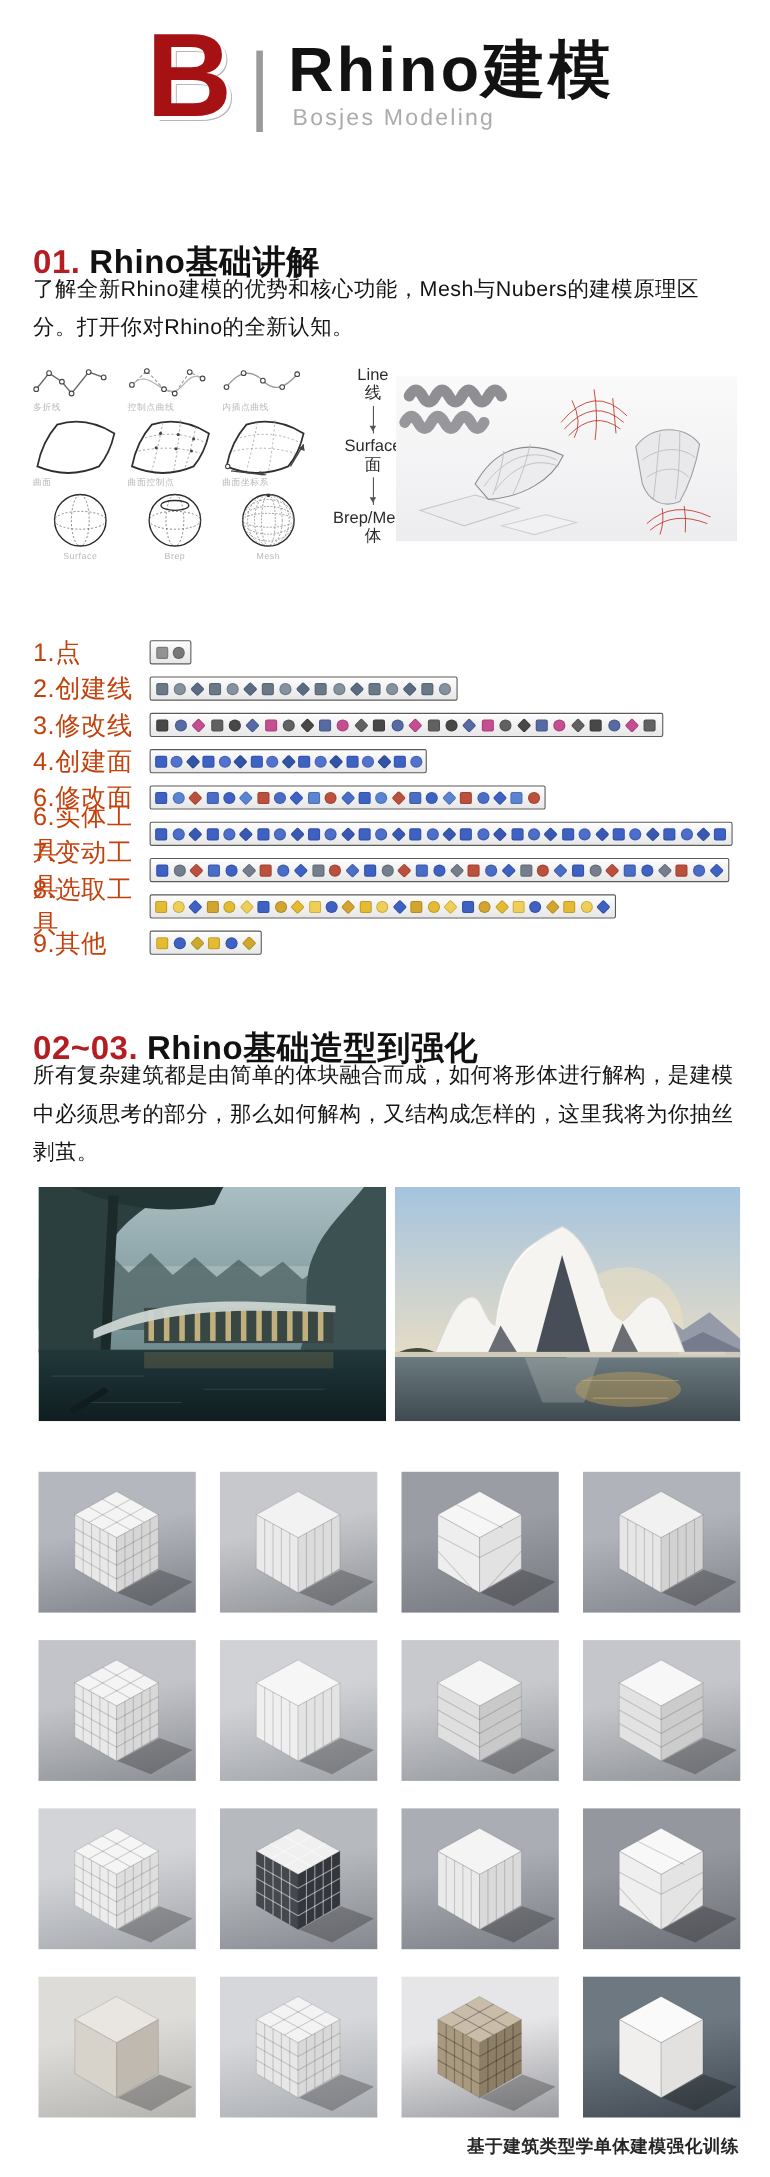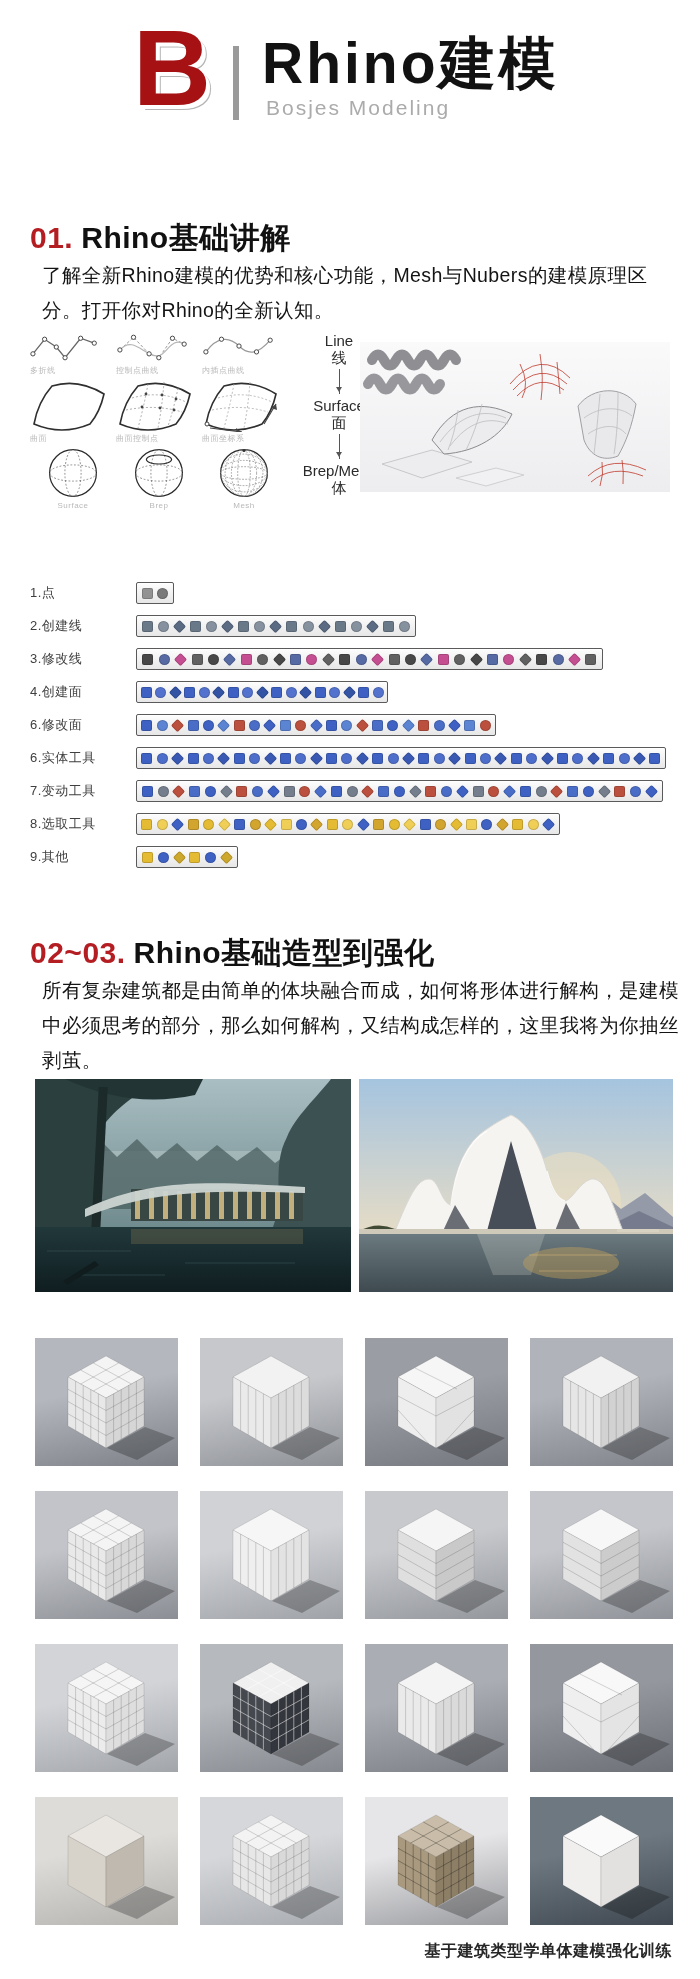--- a/index.html
+++ b/index.html
@@ -12,21 +12,21 @@
            text-shadow:4px 4px 0 #ffffff,5px 5px 0 #b5b5b5;}
   .brand-bar{position:absolute;left:233px;top:46px;width:6px;height:74px;background:#9a9a9a;}
   .brand-title{position:absolute;left:262px;top:26px;font-size:57px;font-weight:800;
                letter-spacing:3px;color:#121212;}
   .brand-sub{position:absolute;left:266px;top:96px;font-size:21px;color:#ababab;letter-spacing:2px;}
 
   
   .sec-h{position:absolute;left:30px;font-size:30px;font-weight:800;letter-spacing:.5px;}
   .sec-h .num{color:#b41e23;margin-right:8px;}
   .sec-p{position:absolute;left:30px;width:642px;font-size:19.5px;line-height:35px;
-         color:#141414;letter-spacing:.4px;margin:12px;}
+         color:#141414;letter-spacing:.4px;margin:0;}
 
   
   .diagram{position:absolute;left:30px;top:332px;width:640px;height:178px;}
   .sketches{position:absolute;left:0;top:0;width:256px;display:grid;
             grid-template-columns:86px 86px 84px;grid-template-rows:46px 68px 64px;}
   .cell{display:flex;flex-direction:column;align-items:flex-start;}
   .cell.ctr{align-items:center;}
   .cell .lbl{font-size:8px;color:#b9b9b9;margin-top:1px;letter-spacing:.5px;}
   .flow{position:absolute;left:266px;top:0;width:86px;text-align:center;color:#2b2b2b;}
   .flow .step{line-height:17px;font-size:15px;}
@@ -34,21 +34,21 @@
   .flow .arrow:after{content:"";position:absolute;left:-3px;bottom:-1px;border:3.5px solid transparent;
                      border-top:5px solid #555;}
   .render{position:absolute;left:330px;top:10px;width:310px;height:150px;
           background:linear-gradient(180deg,#fafafb,#ededef);overflow:hidden;}
 
   
   .cmd-head{position:absolute;left:30px;top:536px;font-size:23px;font-weight:800;
             letter-spacing:1px;border-bottom:2.5px solid #101010;padding-bottom:4px;}
   .cmd-rows{position:absolute;left:30px;top:582px;width:650px;}
   .cmd-row{display:flex;align-items:center;height:22px;margin-bottom:11px;}
-  .cmd-label{width:106px;flex:0 0 106px;font-size:13px;color:#404040;letter-spacing:.5px;}
+  .cmd-label{width:106px;flex:0 0 106px;font-size:23px;color:#c2410c;letter-spacing:.5px;}
   .cmd-bar{height:20px;background:linear-gradient(180deg,#fdfdfd,#e7e7e7);
            border:1.5px solid #5a5a5a;border-radius:2px;display:inline-flex;
            align-items:center;justify-content:space-evenly;box-shadow:inset 0 1px 0 #fff;}
   .cmd-ic{display:inline-block;width:11px;height:11px;border-radius:2px;opacity:.92;
           box-shadow:inset 0 0 0 1px rgba(0,0,0,.18);}
   .cmd-ic.s1{border-radius:50%;}
   .cmd-ic.s2{transform:rotate(45deg) scale(.85);}
 
   
   .photo{position:absolute;top:1079px;}

